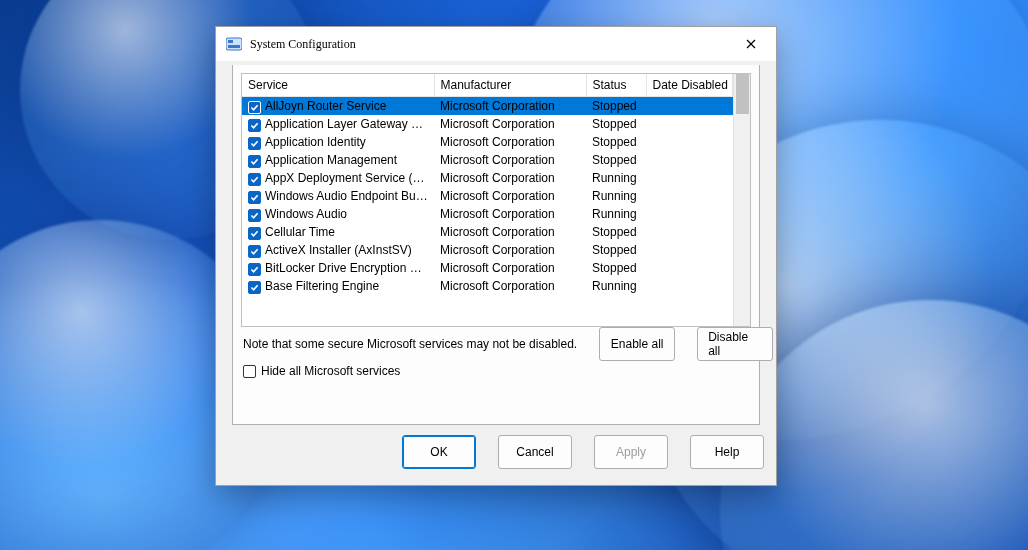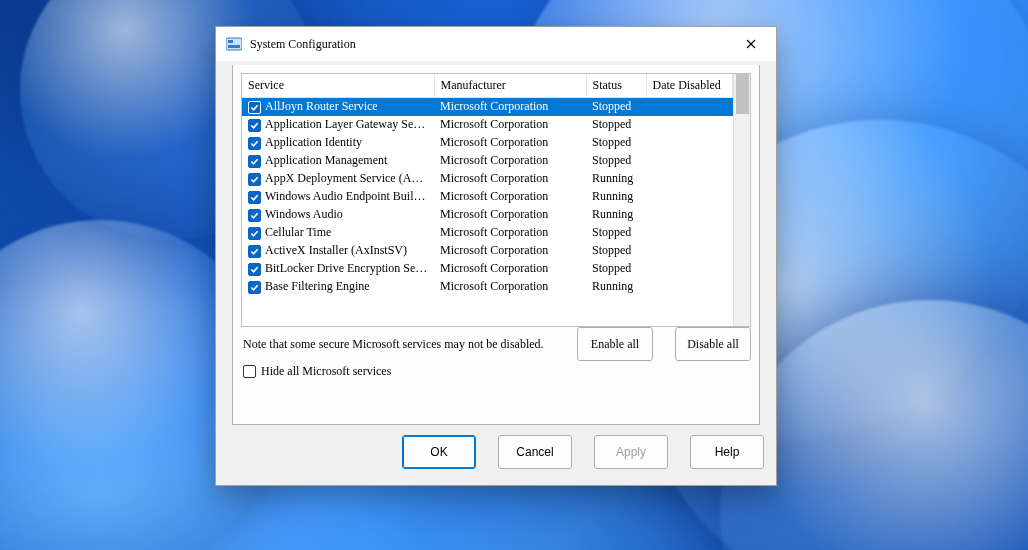--- a/index.html
+++ b/index.html
@@ -69,21 +69,21 @@
     background: #fdfdfd;
     top: 1px;
   }
 
   .tabpane {
     margin: 0 8px 0 8px;
     background: #fdfdfd;
     border: 1px solid #b0b0b0; border-top: none;
     height: 360px;
     padding: 8px;
-    display: flex; flex-direction: column; font-family: Liberation Serif, serif;
+    display: flex; flex-direction: column;
   }
   .grid-wrap {
     border: 1px solid #c0c0c0;
     background: #fff;
     height: 254px;
     display: flex;
   }
   .grid-scroll { flex: 1; overflow: hidden; }
   .vscroll {
     width: 17px; background: #f0f0f0;
@@ -105,21 +105,21 @@
     border-bottom: 1px solid #e5e5e5;
     white-space: nowrap; overflow: hidden;
   }
   tbody td {
     padding: 1px 6px 1px 6px;
     font-size: 12px;
     white-space: nowrap; overflow: hidden; text-overflow: ellipsis;
     color: #000;
     height: 18px;
   }
-  tbody tr.selected td { background: #0078d7; color: #ffffff; }
+  tbody tr.selected td { background: #0078d7; color: #000000; }
   .cb {
     display: inline-flex; align-items: center; justify-content: center;
     width: 13px; height: 13px;
     border: 1px solid #fff;
     background: #0966c5;
     border-radius: 2px;
     margin-right: 4px;
     position: relative;
     top: 2px;
   }

